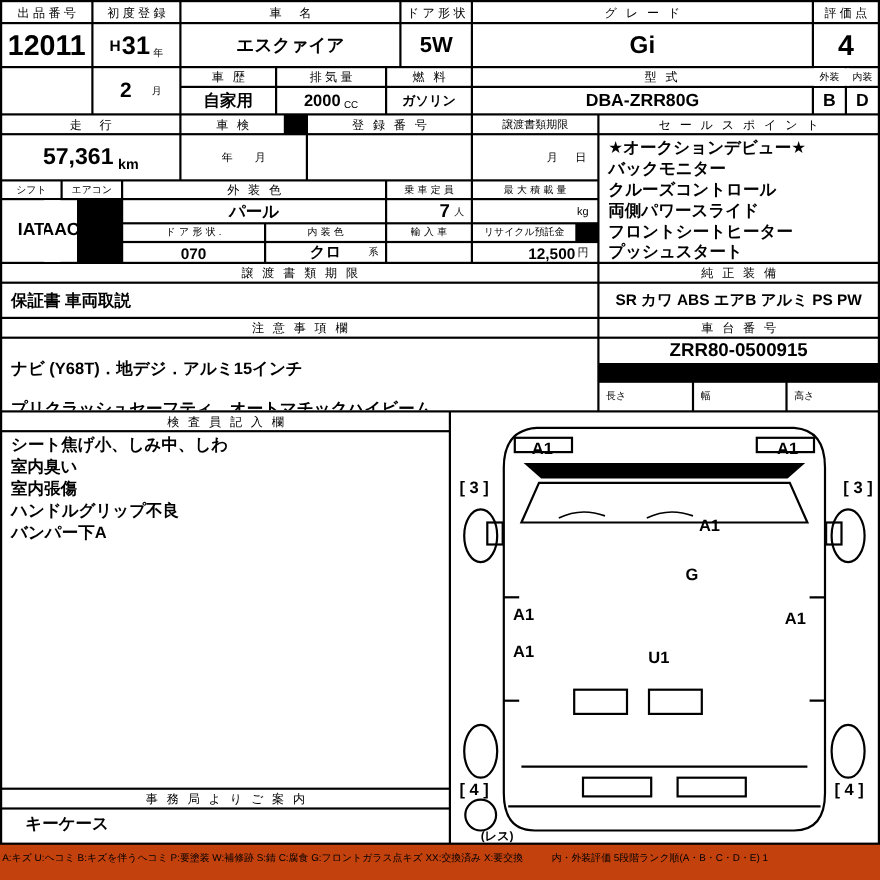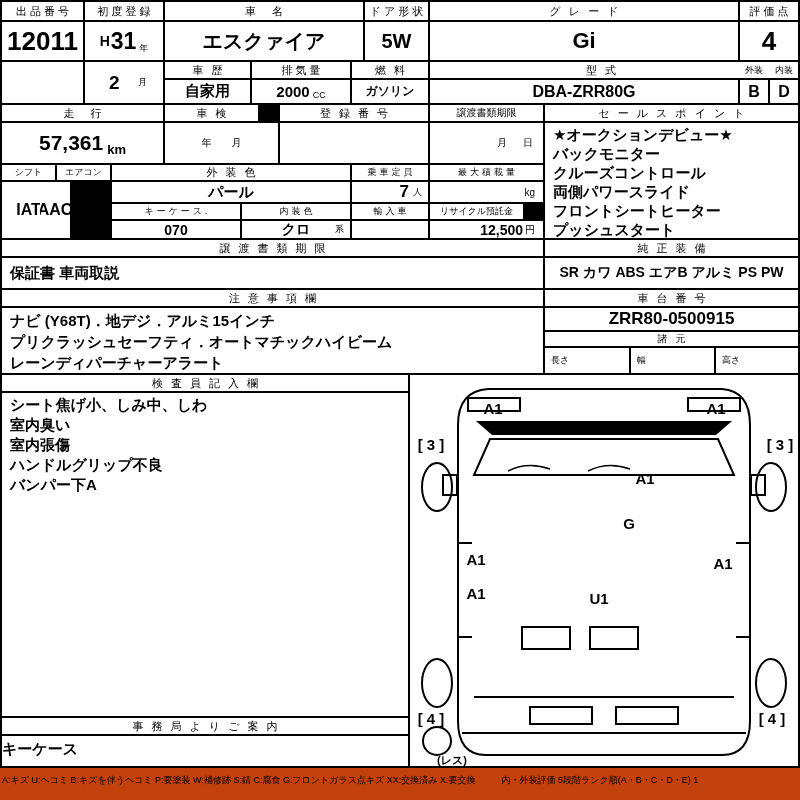--- a/index.html
+++ b/index.html
@@ -11,21 +11,21 @@
   .hdr { font-size:11px; font-weight:normal; }
   .sm  { font-size:9px; }
   .hs1 { letter-spacing:3px; text-indent:3px; }
   .hs2 { letter-spacing:8px; text-indent:8px; }
   .hs3 { letter-spacing:16px; text-indent:16px; }
   .val { font-weight:bold; }
   .left  { justify-content:flex-start; }
   .right { justify-content:flex-end; }
   .listbox { display:block; padding:2px 8px; }
   .sp-line   { font-size:15px; font-weight:bold; line-height:19px; white-space:nowrap; }
-  .caution-line { font-size:15px; font-weight:bold; line-height:21px; white-space:nowrap; }
+  .caution-line { font-size:15px; font-weight:bold; line-height:21px; white-space:nowrap;margin-top:15px; }
   .note-line { font-size:15px; font-weight:bold; line-height:20px; white-space:nowrap; }
   .marks { position:absolute; left:0; top:0; width:100%; height:100%; }
   .mark { position:absolute; transform:translate(-50%,-50%); font-weight:bold; font-size:15px; white-space:nowrap; }
   .legend { position:absolute; left:2px; top:772px; width:796px; height:16px; display:flex; align-items:center; font-size:9px; white-space:nowrap; }
 </style>
 </head>
 <body>
 
 <div class="sheet">
   <div class="grid">
@@ -36,21 +36,21 @@
     <div class="cell hdr hs1" style="left:365px;top:2px;width:63px;height:18px">ドア形状</div>
     <div class="cell hdr hs2" style="left:430px;top:2px;width:308px;height:18px">グレード</div>
     <div class="cell hdr hs1" style="left:740px;top:2px;width:58px;height:18px">評価点</div>
 
     <div class="cell val" style="left:2px;top:22px;width:81px;height:38px;font-size:26px">12011</div>
     <div class="cell val" style="left:85px;top:22px;width:78px;height:38px">
       <span style="font-size:14px">H</span>
       <span style="font-size:23px;margin-left:1px">31</span>
       <span style="font-size:9px;align-self:flex-end;margin:0 0 5px 3px;font-weight:normal">年</span>
     </div>
-    <div class="cell val" style="left:165px;top:22px;width:198px;height:38px;font-size:20px">エスクァイア</div>
+    <div class="cell val" style="left:165px;top:22px;width:198px;height:38px;font-size:16px">エスクァイア</div>
     <div class="cell val" style="left:365px;top:22px;width:63px;height:38px;font-size:20px">5W</div>
     <div class="cell val" style="left:430px;top:22px;width:308px;height:38px;font-size:22px">Gi</div>
     <div class="cell val" style="left:740px;top:22px;width:58px;height:38px;font-size:26px">4</div>
 
     <div class="cell" style="left:2px;top:62px;width:81px;height:41px"></div>
     <div class="cell val" style="left:85px;top:62px;width:78px;height:41px;justify-content:space-between;padding:0 16px 0 24px">
       <span style="font-size:19px">2</span>
       <span style="font-size:9px;font-weight:normal">月</span>
     </div>
     <div class="cell hdr hs2" style="left:165px;top:62px;width:85px;height:16px">車歴</div>
@@ -108,21 +108,21 @@
     <div class="cell val" style="left:40px;top:182px;width:30px;height:56px;font-size:16px">AAC</div>
     <div class="cell val" style="left:112px;top:182px;width:238px;height:20px;font-size:15px">パール</div>
     <div class="cell val right" style="left:352px;top:182px;width:76px;height:20px;padding-right:6px">
       <span style="font-size:17px">7</span>
       <span style="font-size:9px;align-self:flex-end;margin:0 0 3px 4px;font-weight:normal">人</span>
     </div>
     <div class="cell right" style="left:430px;top:182px;width:113px;height:20px;font-size:10px;padding-right:8px">
       <span>kg</span>
     </div>
 
-    <div class="cell hdr sm hs1" style="left:112px;top:204px;width:128px;height:15px">キーケース.</div>
+    <div class="cell hdr sm hs1" style="left:112px;top:204px;width:128px;height:15px">ドア形状.</div>
     <div class="cell hdr sm hs1" style="left:242px;top:204px;width:108px;height:15px">内装色</div>
     <div class="cell hdr sm hs1" style="left:352px;top:204px;width:76px;height:15px">輸入車</div>
     <div class="cell hdr sm" style="left:430px;top:204px;width:93px;height:15px">リサイクル預託金</div>
 
     <div class="cell val" style="left:112px;top:221px;width:128px;height:17px;font-size:14px">070</div>
     <div class="cell val" style="left:242px;top:221px;width:108px;height:17px;position:absolute">
       <span style="font-size:14px">クロ</span>
       <span style="position:absolute;right:6px;font-size:9px;font-weight:normal">系</span>
     </div>
     <div class="cell" style="left:352px;top:221px;width:76px;height:17px"></div>
@@ -137,35 +137,34 @@
     <div class="cell val" style="left:545px;top:258px;width:253px;height:30px;font-size:14px">SR カワ ABS エアB アルミ PS PW</div>
 
     <div class="cell hdr hs2" style="left:2px;top:290px;width:541px;height:16px">注意事項欄</div>
     <div class="cell listbox" style="left:2px;top:308px;width:541px;height:65px">
         <div class="caution-line">ナビ (Y68T)．地デジ．アルミ15インチ</div>
         <div class="caution-line">プリクラッシュセーフティ．オートマチックハイビーム</div>
         <div class="caution-line">レーンディパーチャーアラート</div>
       </div>
     <div class="cell hdr hs2" style="left:545px;top:290px;width:253px;height:16px">車台番号</div>
     <div class="cell val" style="left:545px;top:308px;width:253px;height:22px;font-size:17px">ZRR80-0500915</div>
-    <div class="cell hdr hs2" style="left:545px;top:332px;width:253px;height:14px;font-size:10px">諸元</div>
     <div class="cell left sm" style="left:545px;top:348px;width:84px;height:25px;padding-left:6px">長さ</div>
     <div class="cell left sm" style="left:631px;top:348px;width:83px;height:25px;padding-left:6px">幅</div>
     <div class="cell left sm" style="left:716px;top:348px;width:82px;height:25px;padding-left:6px">高さ</div>
 
     <div class="cell hdr hs2" style="left:2px;top:375px;width:406px;height:16px">検査員記入欄</div>
     <div class="cell listbox" style="left:2px;top:393px;width:406px;height:323px;align-items:flex-start">
         <div class="note-line">シート焦げ小、しみ中、しわ</div>
         <div class="note-line">室内臭い</div>
         <div class="note-line">室内張傷</div>
         <div class="note-line">ハンドルグリップ不良</div>
         <div class="note-line">バンパー下A</div>
       </div>
     <div class="cell hdr hs2" style="left:2px;top:718px;width:406px;height:16px">事務局よりご案内</div>
-    <div class="cell val left" style="left:2px;top:736px;width:406px;height:30px;font-size:15px;padding-left:0;align-items:flex-start;padding-top:4px">キーケース</div>
+    <div class="cell val left" style="left:2px;top:736px;width:406px;height:30px;font-size:15px;padding-left:21px;align-items:flex-start;padding-top:4px">キーケース</div>
 
     <div class="cell" style="left:410px;top:375px;width:388px;height:391px">
       <svg width="388" height="391" viewBox="0 0 388 391" style="position:absolute;left:0;top:0">
         <g fill="none" stroke="#000" stroke-width="2">
           <g>
             <ellipse cx="27" cy="112" rx="15" ry="24"></ellipse>
             <ellipse cx="361" cy="112" rx="15" ry="24"></ellipse>
             <ellipse cx="27" cy="308" rx="15" ry="24"></ellipse>
             <ellipse cx="361" cy="308" rx="15" ry="24"></ellipse>
             <circle cx="27" cy="366" r="14"></circle>

